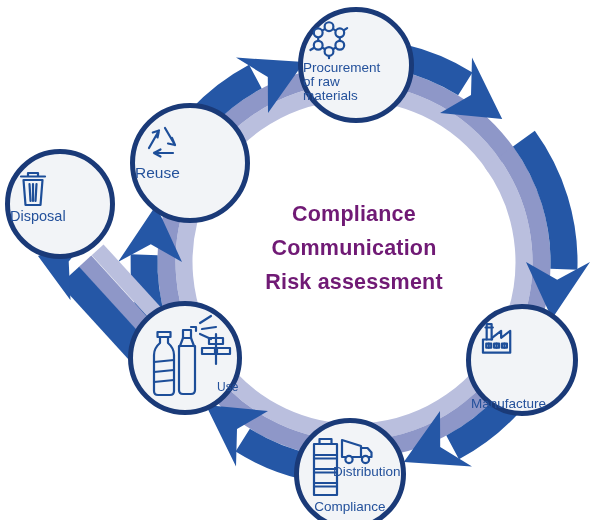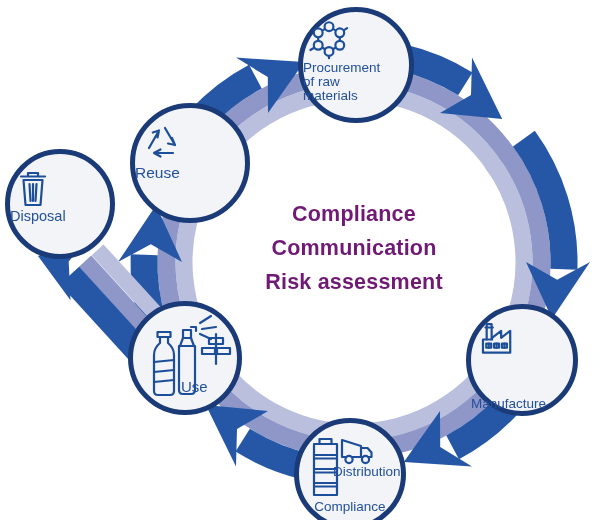--- a/index.html
+++ b/index.html
@@ -108,21 +108,21 @@
       <path class="st" d="M42,36 L58,36 L58,80 Q58,84 54,84 L46,84 Q42,84 42,80 Z"></path>
       <path class="st" d="M43,36 L46,28 L54,28 L57,36"></path>
       <rect class="st" x="46" y="20" width="8" height="8"></rect>
       <path class="st" d="M54,17 L59,17 L59,21"></path>
       <path class="st" d="M63,13 L74,6 M65,19 L79,17 M63,24 L74,29"></path>
       <path class="st" d="M79,24 L79,54"></path>
       <rect class="st" x="72" y="28" width="14" height="6"></rect>
       <rect class="st" x="65" y="38" width="13" height="6"></rect>
       <rect class="st" x="80" y="38" width="13" height="6"></rect>
     </svg>
-    <div class="lbl abs" style="left:48px;top:74px;font-size:15px;">Use</div>
+    <div class="lbl abs" style="left:48px;top:74px;font-size:12px;padding-left:36px;">Use</div>
   </div>
 
   <div class="stage" style="left:130px;top:103px;width:120px;height:120px;">
     <svg class="ic" width="56" height="48" viewBox="0 0 56 48" style="margin-top:10px;">
       <path class="st" d="M30,10 L40,27 M40,27 L33,25.5 M40,27 L37,20"></path>
       <path class="st" d="M38,35 L19,35 M19,35 L25.5,31.5 M19,35 L25.5,38.5"></path>
       <path class="st" d="M14,30 L24,12.5 M24,12.5 L17.8,14.5 M24,12.5 L22.5,19.5"></path>
     </svg>
     <div class="lbl" style="font-size:15.5px;">Reuse</div>
   </div>

